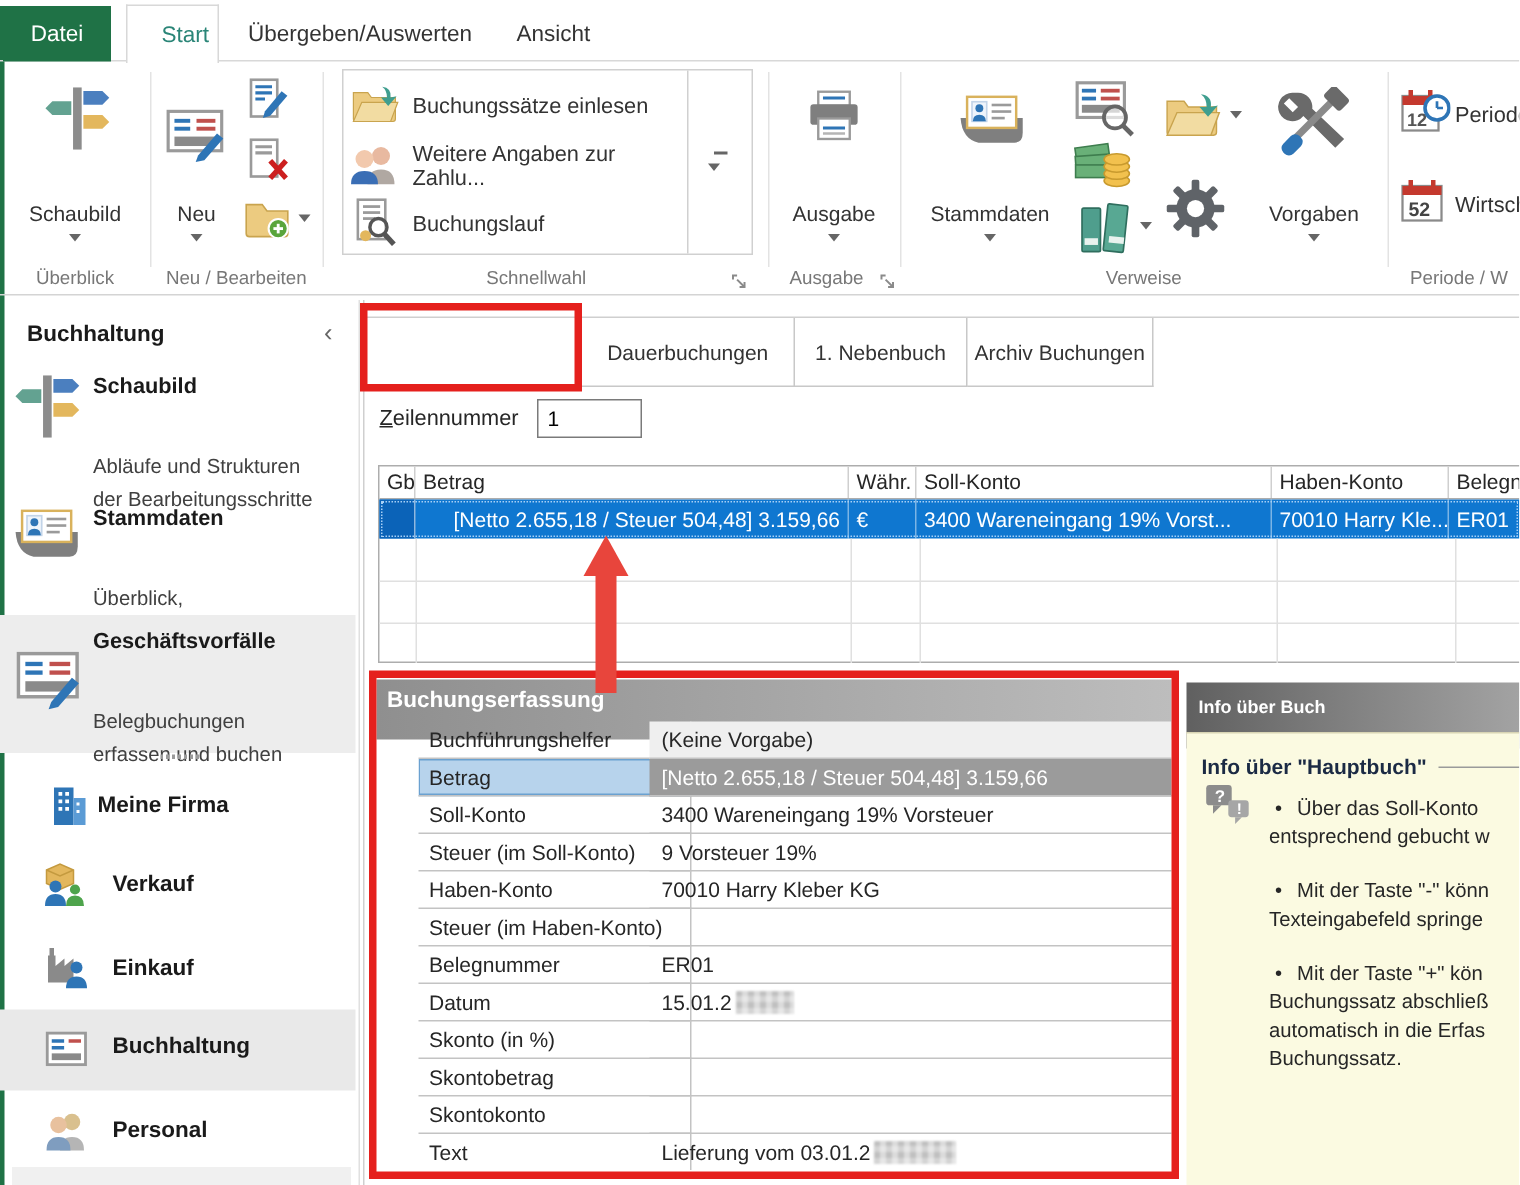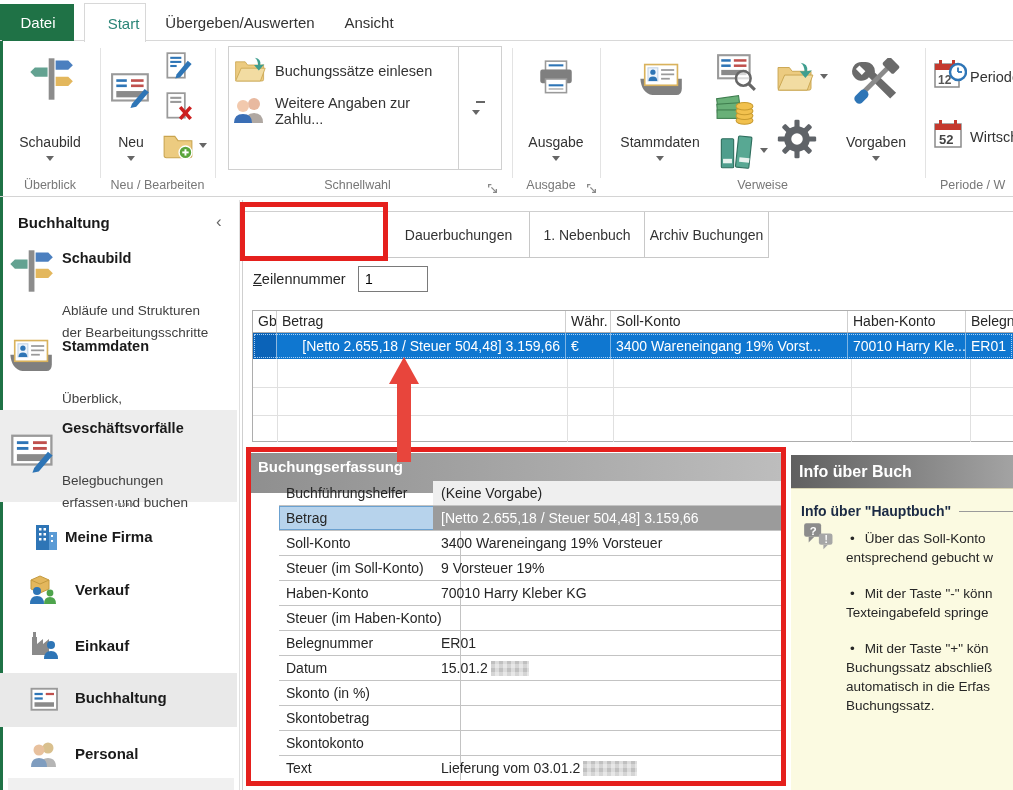--- a/index.html
+++ b/index.html
@@ -123,20 +123,33 @@
   <div class="abs lft" style="left:232px;top:92px;width:224px;height:38px;">
     <span style="margin-right:9px;">
       <svg width="34" height="28" viewBox="0 0 34 28">
         <circle cx="22" cy="9" r="6" fill="#e8b9a0"></circle>
         <path d="M13 28 q0 -10 9 -10 q9 0 9 10 z" fill="#b0a8a2"></path>
         <circle cx="11" cy="11" r="6" fill="#f2c9ad"></circle>
         <path d="M2 28 q0 -9 9 -9 q9 0 9 9 z" fill="#3a6eb5"></path>
       </svg></span>
     <span class="qlabel">Weitere Angaben zur Zahlu...</span>
   </div>
+  <div class="abs lft" style="left:236px;top:132px;width:220px;height:36px;">
+    <span style="margin-right:11px;">
+      <svg width="28" height="32" viewBox="0 0 24 28">
+        <rect x="2" y="1" width="16" height="23" fill="#fff" stroke="#9a9a9a" stroke-width="1.5"></rect>
+        <line x1="5" y1="5" x2="15" y2="5" stroke="#9a9a9a" stroke-width="1.6"></line>
+        <line x1="5" y1="8.5" x2="15" y2="8.5" stroke="#9a9a9a" stroke-width="1.6"></line>
+        <line x1="5" y1="12" x2="12" y2="12" stroke="#9a9a9a" stroke-width="1.6"></line>
+        <circle cx="6.5" cy="22" r="3.2" fill="#e3b75d"></circle>
+        <circle cx="14" cy="17" r="5" fill="rgba(255,255,255,.6)" stroke="#555" stroke-width="2"></circle>
+        <line x1="17.5" y1="21" x2="23" y2="27" stroke="#555" stroke-width="3"></line>
+      </svg></span>
+    <span class="qlabel">Buchungslauf</span>
+  </div>
   <div class="abs" style="left:471px;top:99px;width:18px;height:18px;">
     <div style="width:9px;height:2px;background:#666;margin:2px auto 2px;"></div>
     <div class="dd" style="margin-left:1px;border-top-color:#666;"></div>
   </div>
   <div class="abs grouplabel" style="left:215px;top:178px;width:285px;">Schnellwahl</div>
   <span class="abs" style="left:487px;top:180px;">
     <svg width="11" height="11" viewBox="0 0 10 10" fill="none" stroke="#8a8a8a" stroke-width="1.2">
       <path d="M1.5 4 V1.5 H4"></path>
         <path d="M4 4 L8.5 8.5"></path>
         <path d="M8.5 5.5 V8.5 H5.5"></path>
@@ -483,21 +496,21 @@
     <div class="elabel">Skontokonto</div>
     <div class="evalue"></div>
   </div>
   <div class="erow" style="top:756px;">
     <div class="elabel" style="border-bottom:none;">Text</div>
     <div class="evalue" style="border-bottom:none;"><span>Lieferung vom 03.01.2</span><span class="redact wide"></span></div>
   </div>
 
   <div class="abs" style="left:246px;top:447px;width:540px;height:339px;border:5px solid #e5201d;box-sizing:border-box;z-index:6;"></div>
 
-  <div class="abs" style="left:791px;top:455px;width:222px;height:44px;background:linear-gradient(to right,#606060,#a3a3a3);color:#fff;font-weight:bold;font-size:16px;line-height:33px;padding-left:8px;box-sizing:border-box;white-space:nowrap;overflow:hidden;">Info über Buch</div>
+  <div class="abs" style="left:791px;top:455px;width:222px;height:44px;background:linear-gradient(to right,#606060,#a3a3a3);color:#fff;font-weight:bold;font-size:12px;line-height:33px;padding-left:8px;box-sizing:border-box;white-space:nowrap;overflow:hidden;">Info über Buch</div>
   <div class="abs" style="left:791px;top:488px;width:222px;height:302px;background:#fbfae1;border-top:1px solid #d8d4b4;box-sizing:border-box;">
     <div class="abs nowrap" style="left:10px;top:14px;width:210px;font-size:14px;font-weight:bold;color:#1b2a44;">Info über "Hauptbuch"</div>
     <div class="abs" style="left:168px;top:22px;width:54px;height:1px;background:#9a9a9a;"></div>
     <span class="abs" style="left:12px;top:32px;">
       <svg width="34" height="34" viewBox="0 0 30 30">
         <rect x="1" y="2" width="15" height="12" rx="2" fill="#8c8c8c"></rect>
         <path d="M5 14 v5 l5 -5 z" fill="#8c8c8c"></path>
         <text x="6" y="12" fill="#fff" font-size="10" font-weight="bold" font-family="Liberation Sans,sans-serif">?</text>
         <rect x="14" y="11" width="12" height="10" rx="2" fill="#a6a6a6"></rect>
         <path d="M18 21 v4 l4 -4 z" fill="#a6a6a6"></path>

